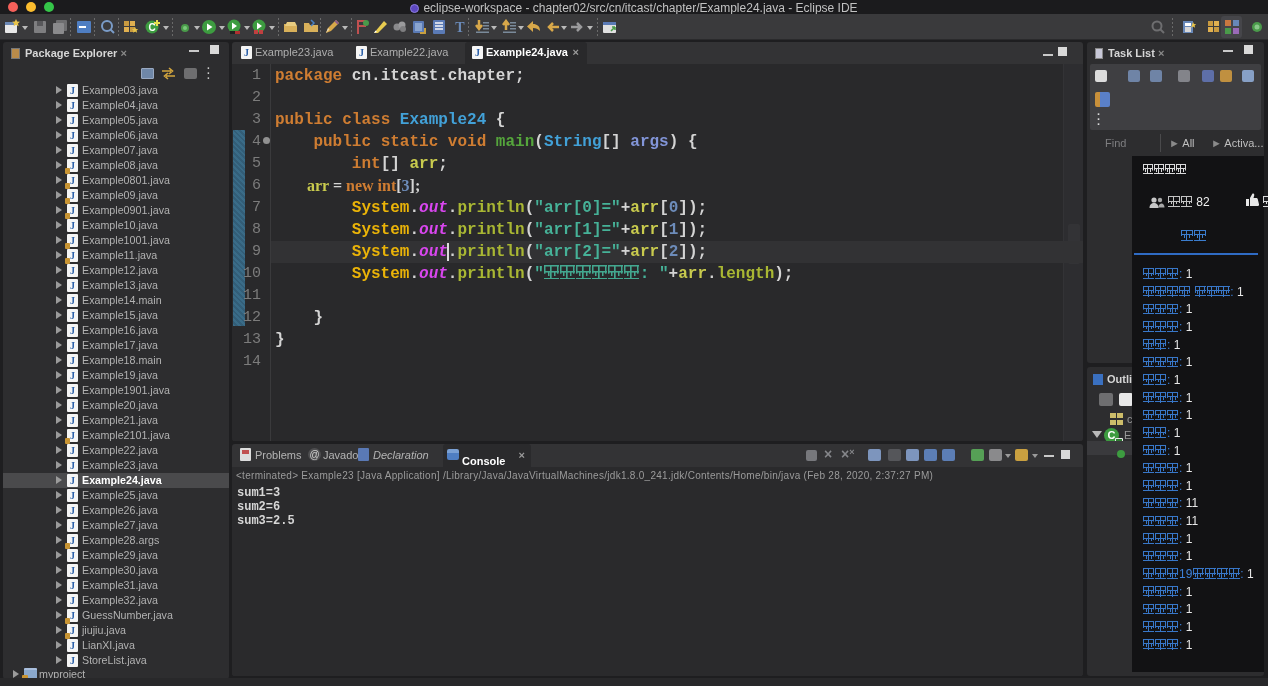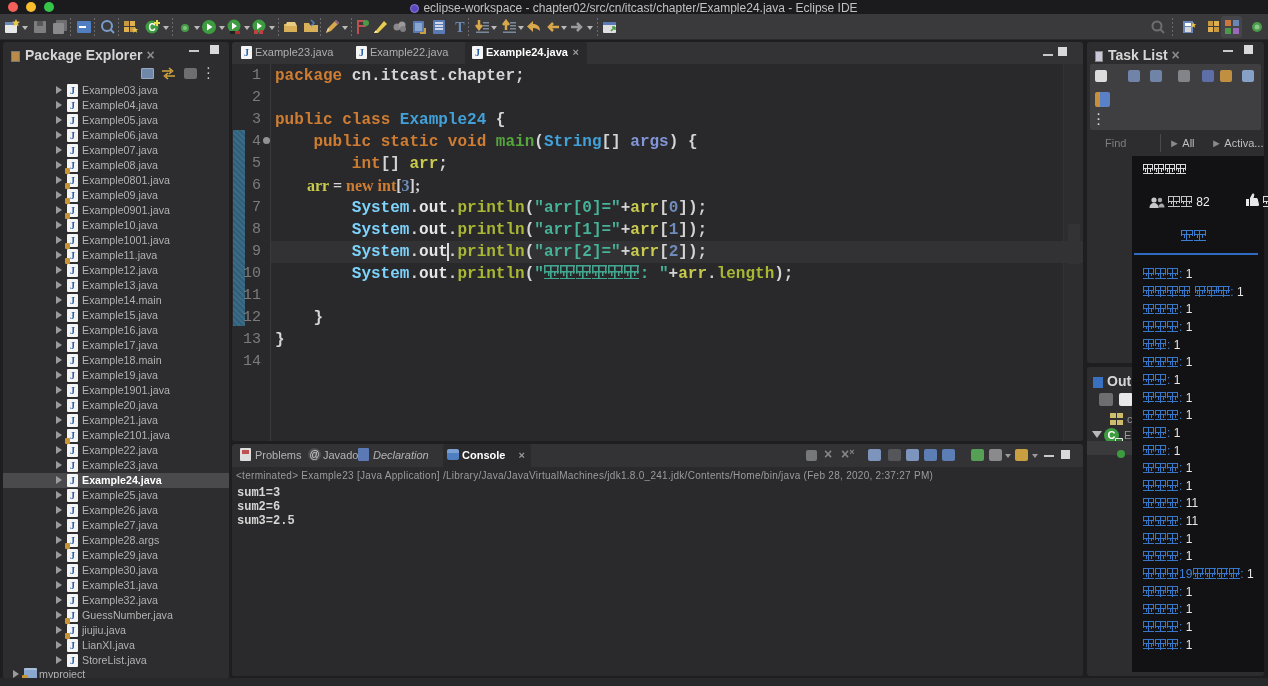--- a/index.html
+++ b/index.html
@@ -9,35 +9,35 @@
 #titlebar{position:absolute;left:0;top:0;width:1268px;height:14px;background:#1b1b1d}
 .tl{position:absolute;top:2px;width:10px;height:10px;border-radius:50%}
 #title{position:absolute;top:1px;left:0;width:100%;text-align:center;font-size:12px;color:#c2c2c2}
 
 #toolbar{position:absolute;left:0;top:14px;width:1268px;height:26px;background:#3a3a3c;border-bottom:1px solid #2a2a2c}
 .tbi{position:absolute;top:5px;width:16px;height:16px}
 .dd{position:absolute;top:12px;width:0;height:0;border-left:3px solid transparent;border-right:3px solid transparent;border-top:4px solid #b9b9b9}
 .tsep{position:absolute;top:4px;width:1px;height:18px;background-image:linear-gradient(#6a6a6a 2px,transparent 2px);background-size:1px 4px}
 
 .panel{position:absolute;background:#2d2d2f;border-radius:3px}
-.ptab{position:absolute;font-size:14px;color:#cccccc;white-space:nowrap}
+.ptab{position:absolute;font-size:11px;color:#cccccc;white-space:nowrap}
 
 .trow{position:absolute;left:0;width:100%;height:15px;font-size:10.7px;color:#b2b2b2;white-space:nowrap}
 .trow .ar{position:absolute;left:53px;top:3px;width:0;height:0;border-top:4px solid transparent;border-bottom:4px solid transparent;border-left:6px solid #9b9b9b}
 .jf{position:absolute;left:64px;top:1px;width:11px;height:13px;background:#f5f5f5;border-radius:1px;font-size:10px;font-weight:bold;color:#2a5fa8;text-align:center;line-height:13px;font-family:"Liberation Serif",serif}
 .jf i{position:absolute;left:-2px;bottom:-2px;width:5px;height:6px;background:#c89433;border-radius:1px;font-style:normal}
 .trow .nm{position:absolute;left:79px;top:1px}
 
 #editor{position:absolute;left:232px;top:42px;width:851px;height:399px;background:#333335;border-radius:3px;overflow:hidden}
 #edcontent{position:absolute;left:0;top:22px;width:851px;height:377px;background:#29292b}
 .etab{position:absolute;top:0;height:22px;font-size:11px;color:#aeaeae}
 .code{position:absolute;left:43px;font-family:"Liberation Mono",monospace;font-size:16px;font-weight:bold;white-space:pre;color:#d4d4d4;line-height:22px}
 .lnum{position:absolute;font-family:"Liberation Mono",monospace;font-size:15px;color:#7c7c7c;width:29px;text-align:right;line-height:22px}
-.kw{color:#cf7d32}.ty{color:#42a1d8}.sy{color:#7dd3fc}.mn{color:#55a53c}.pa{color:#8295d8}.va{color:#c9cb4e}
-.st{color:#46b298}.nu{color:#6d8cba}.fd{color:#e5e5e5;}.mc{color:#a9b733}
+.kw{color:#cf7d32}.ty{color:#42a1d8}.sy{color:#eab308}.mn{color:#55a53c}.pa{color:#8295d8}.va{color:#c9cb4e}
+.st{color:#46b298}.nu{color:#6d8cba}.fd{color:#d946ef;font-style:italic}.mc{color:#a9b733}
 
 .cj{display:inline-block;width:0.92em;height:0.88em;margin:0 0.06em 0 0.02em;vertical-align:-0.08em;opacity:0.92;
 background:
  linear-gradient(currentColor,currentColor) 0 0/100% 11% no-repeat,
  linear-gradient(currentColor,currentColor) 0 47%/100% 11% no-repeat,
  linear-gradient(currentColor,currentColor) 0 100%/100% 11% no-repeat,
  linear-gradient(currentColor,currentColor) 47% 0/11% 100% no-repeat,
  linear-gradient(currentColor,currentColor) 0 12%/10% 55% no-repeat,
  linear-gradient(currentColor,currentColor) 100% 12%/10% 55% no-repeat,
  linear-gradient(currentColor,currentColor) 25% 70%/10% 30% no-repeat,
@@ -531,21 +531,21 @@
         <div class="ctab" style="left: 72px; width: 63px;">
           <span style="position:absolute;left:4px;top:4px;width:13px;height:13px;border-radius:50%;background:#4e4e50;color:#cfcfcf;font-size:10px;text-align:center;line-height:13px">@</span>
           <span style="position:absolute;left:19px;top:5px">Javadoc</span>
         </div>
         <div class="ctab" style="left: 122px; width: 76px; font-style: italic;">
           <span style="position:absolute;left:4px;top:4px;width:11px;height:13px;background:#5a79b5;border-radius:1px"></span>
           <span style="position:absolute;left:19px;top:5px">Declaration</span>
         </div>
         <div class="ctab" style="left: 211px; width: 88px; background: rgb(42, 42, 44); color: rgb(255, 255, 255); font-weight: bold; border-radius: 3px 3px 0px 0px;">
           <span style="position:absolute;left:4px;top:5px;width:12px;height:11px;background:#4f7ec2;border-radius:2px;border-top:4px solid #7aa0d4"></span>
-          <span style="position:absolute;left:19px;top:5px">Console</span>
+          <span style="position:absolute;left:19px;top:11px">Console</span>
           <span style="position:absolute;right:6px;top:5px;color:#9b9b9b">×</span>
         </div>
         <div style="position: absolute; left: 574px; top: 6px; width: 11px; height: 11px; background: rgb(119, 120, 124); border-radius: 2px;"></div>
         <div style="position: absolute; left: 592px; top: 2px; font-size: 14px; font-weight: bold; color: rgb(133, 134, 138);">×</div>
         <div style="position: absolute; left: 609px; top: 2px; font-size: 14px; font-weight: bold; color: rgb(133, 134, 138);">×<span style="font-size:9px;vertical-align:4px">×</span></div>
         <div style="position: absolute; left: 636px; top: 5px; width: 13px; height: 12px; background: rgb(125, 149, 189); border-radius: 2px;"></div>
         <div style="position: absolute; left: 656px; top: 5px; width: 13px; height: 12px; background: rgb(85, 86, 90); border-radius: 2px;"></div>
         <div style="position: absolute; left: 674px; top: 5px; width: 13px; height: 12px; background: rgb(125, 149, 189); border-radius: 2px;"></div>
         <div style="position: absolute; left: 692px; top: 5px; width: 13px; height: 12px; background: rgb(92, 126, 181); border-radius: 2px;"></div>
         <div style="position: absolute; left: 710px; top: 5px; width: 13px; height: 12px; background: rgb(92, 126, 181); border-radius: 2px;"></div>

